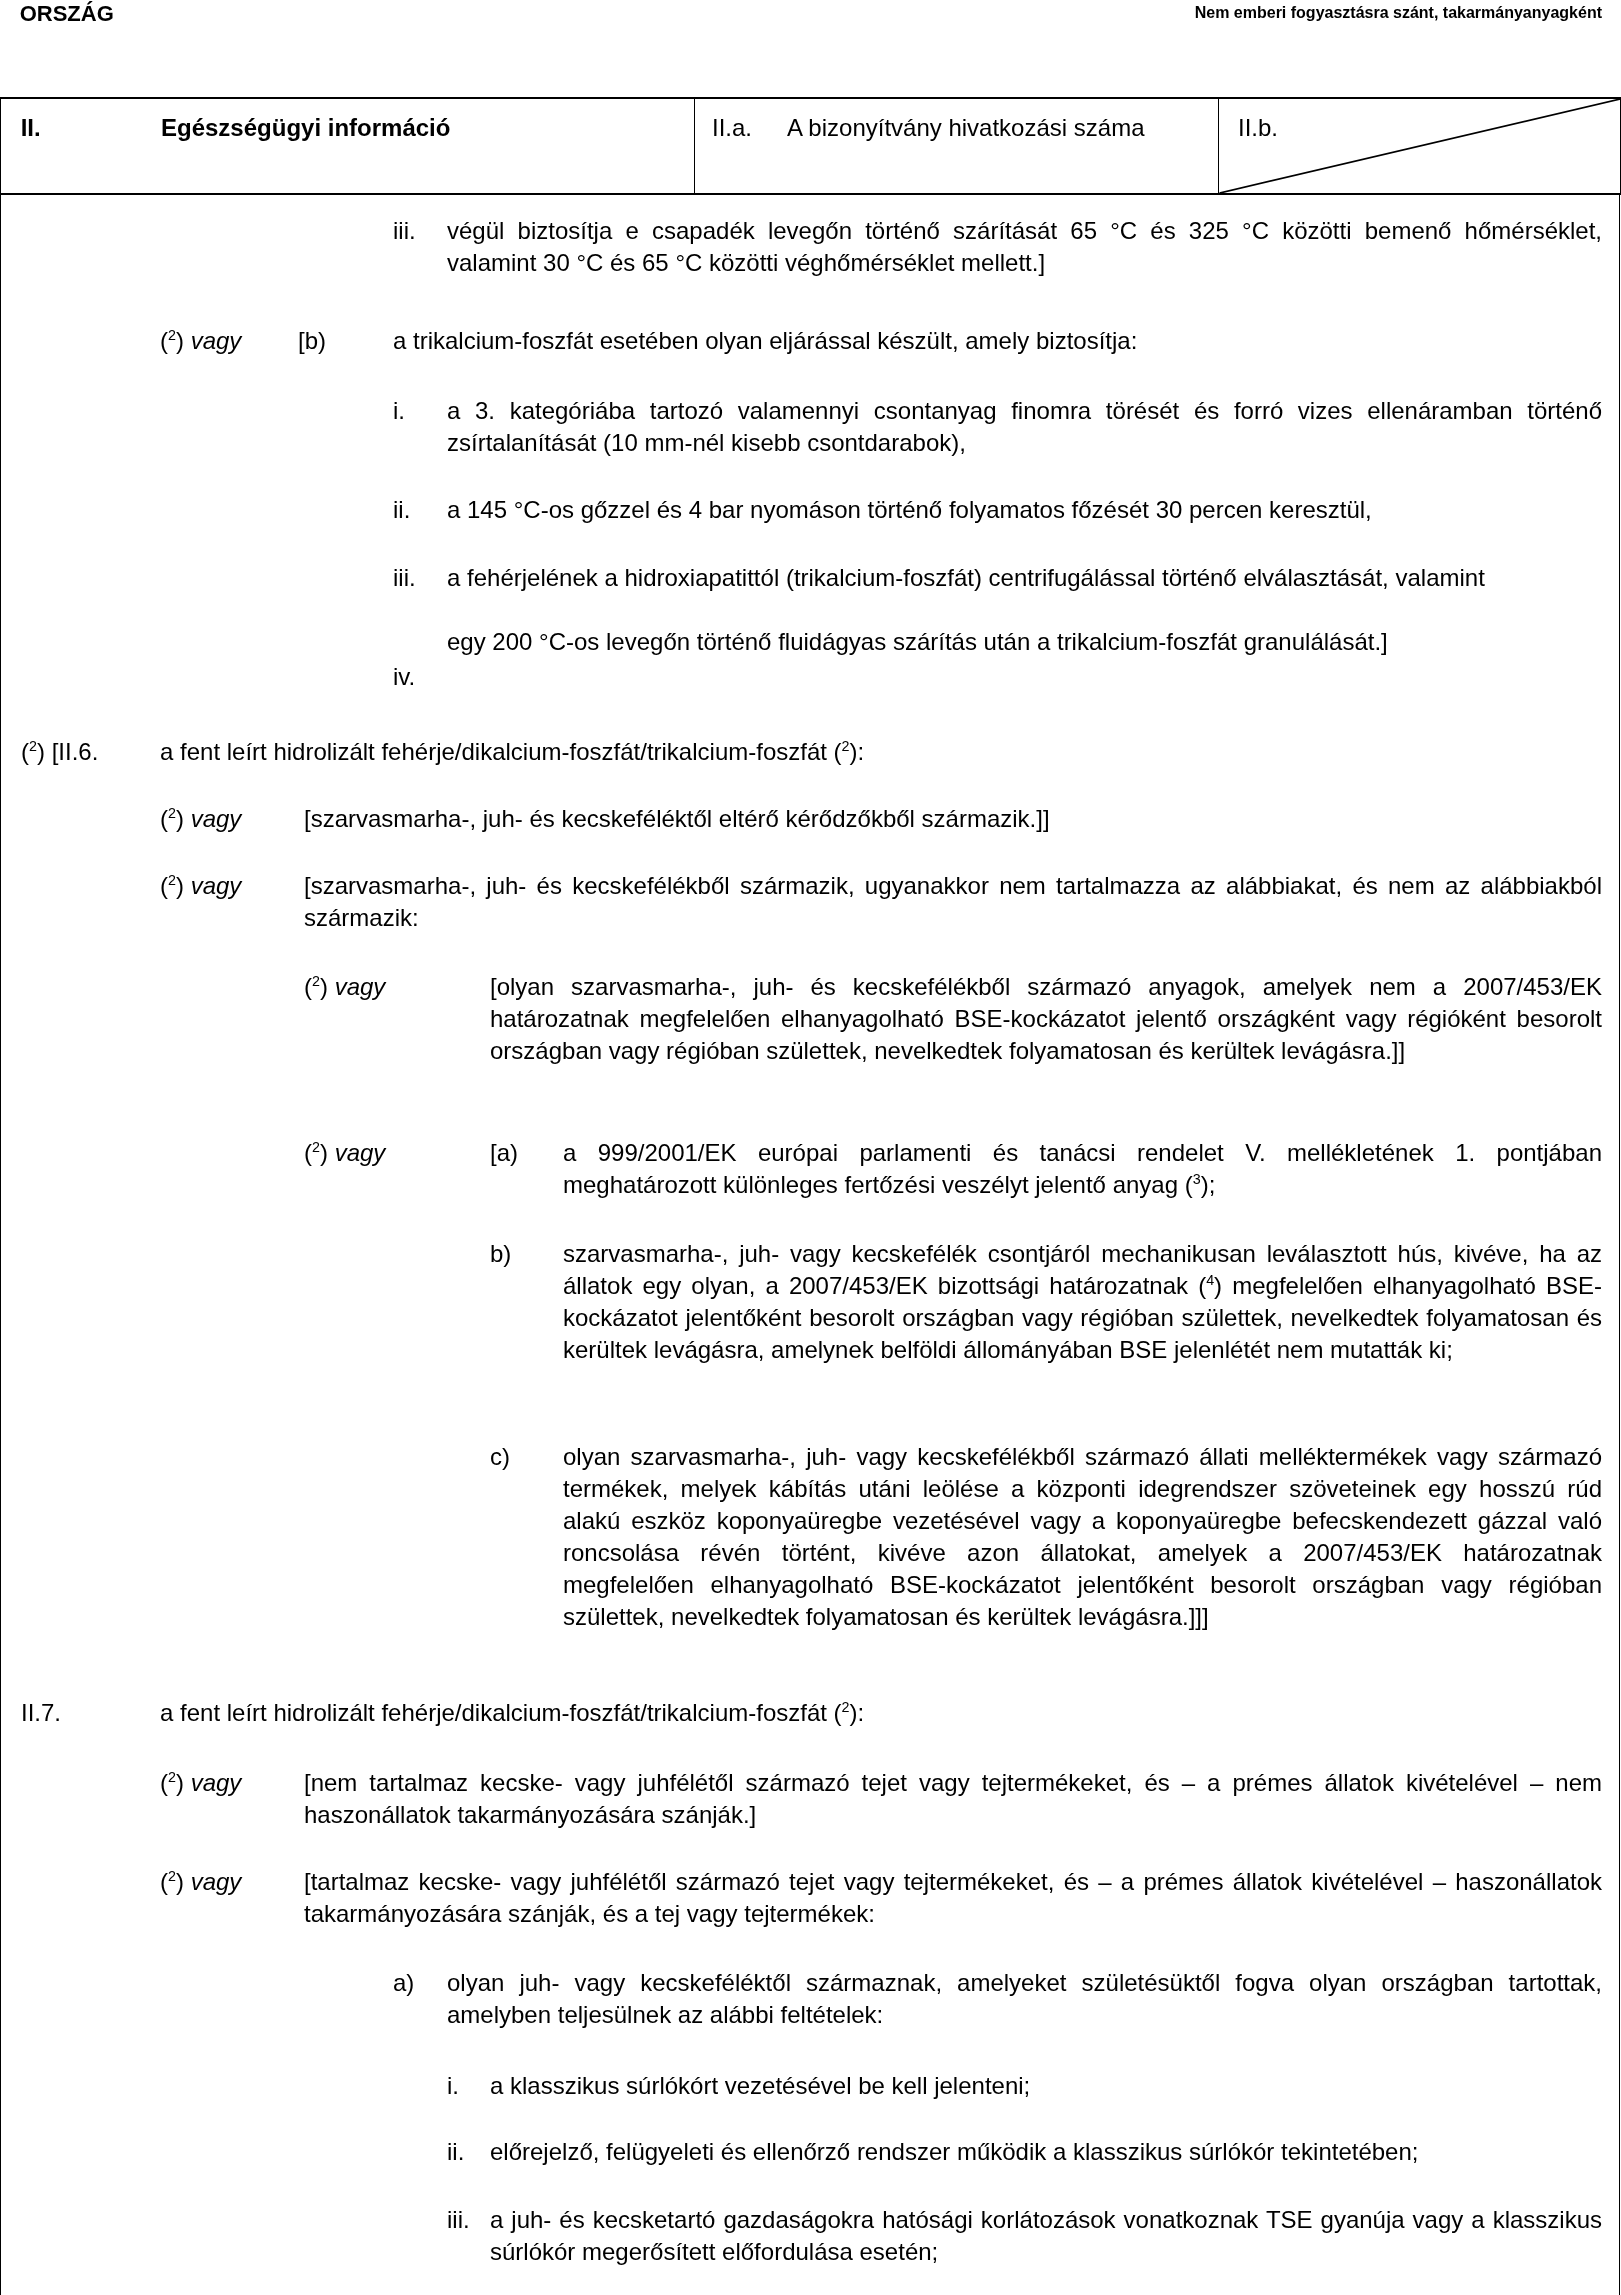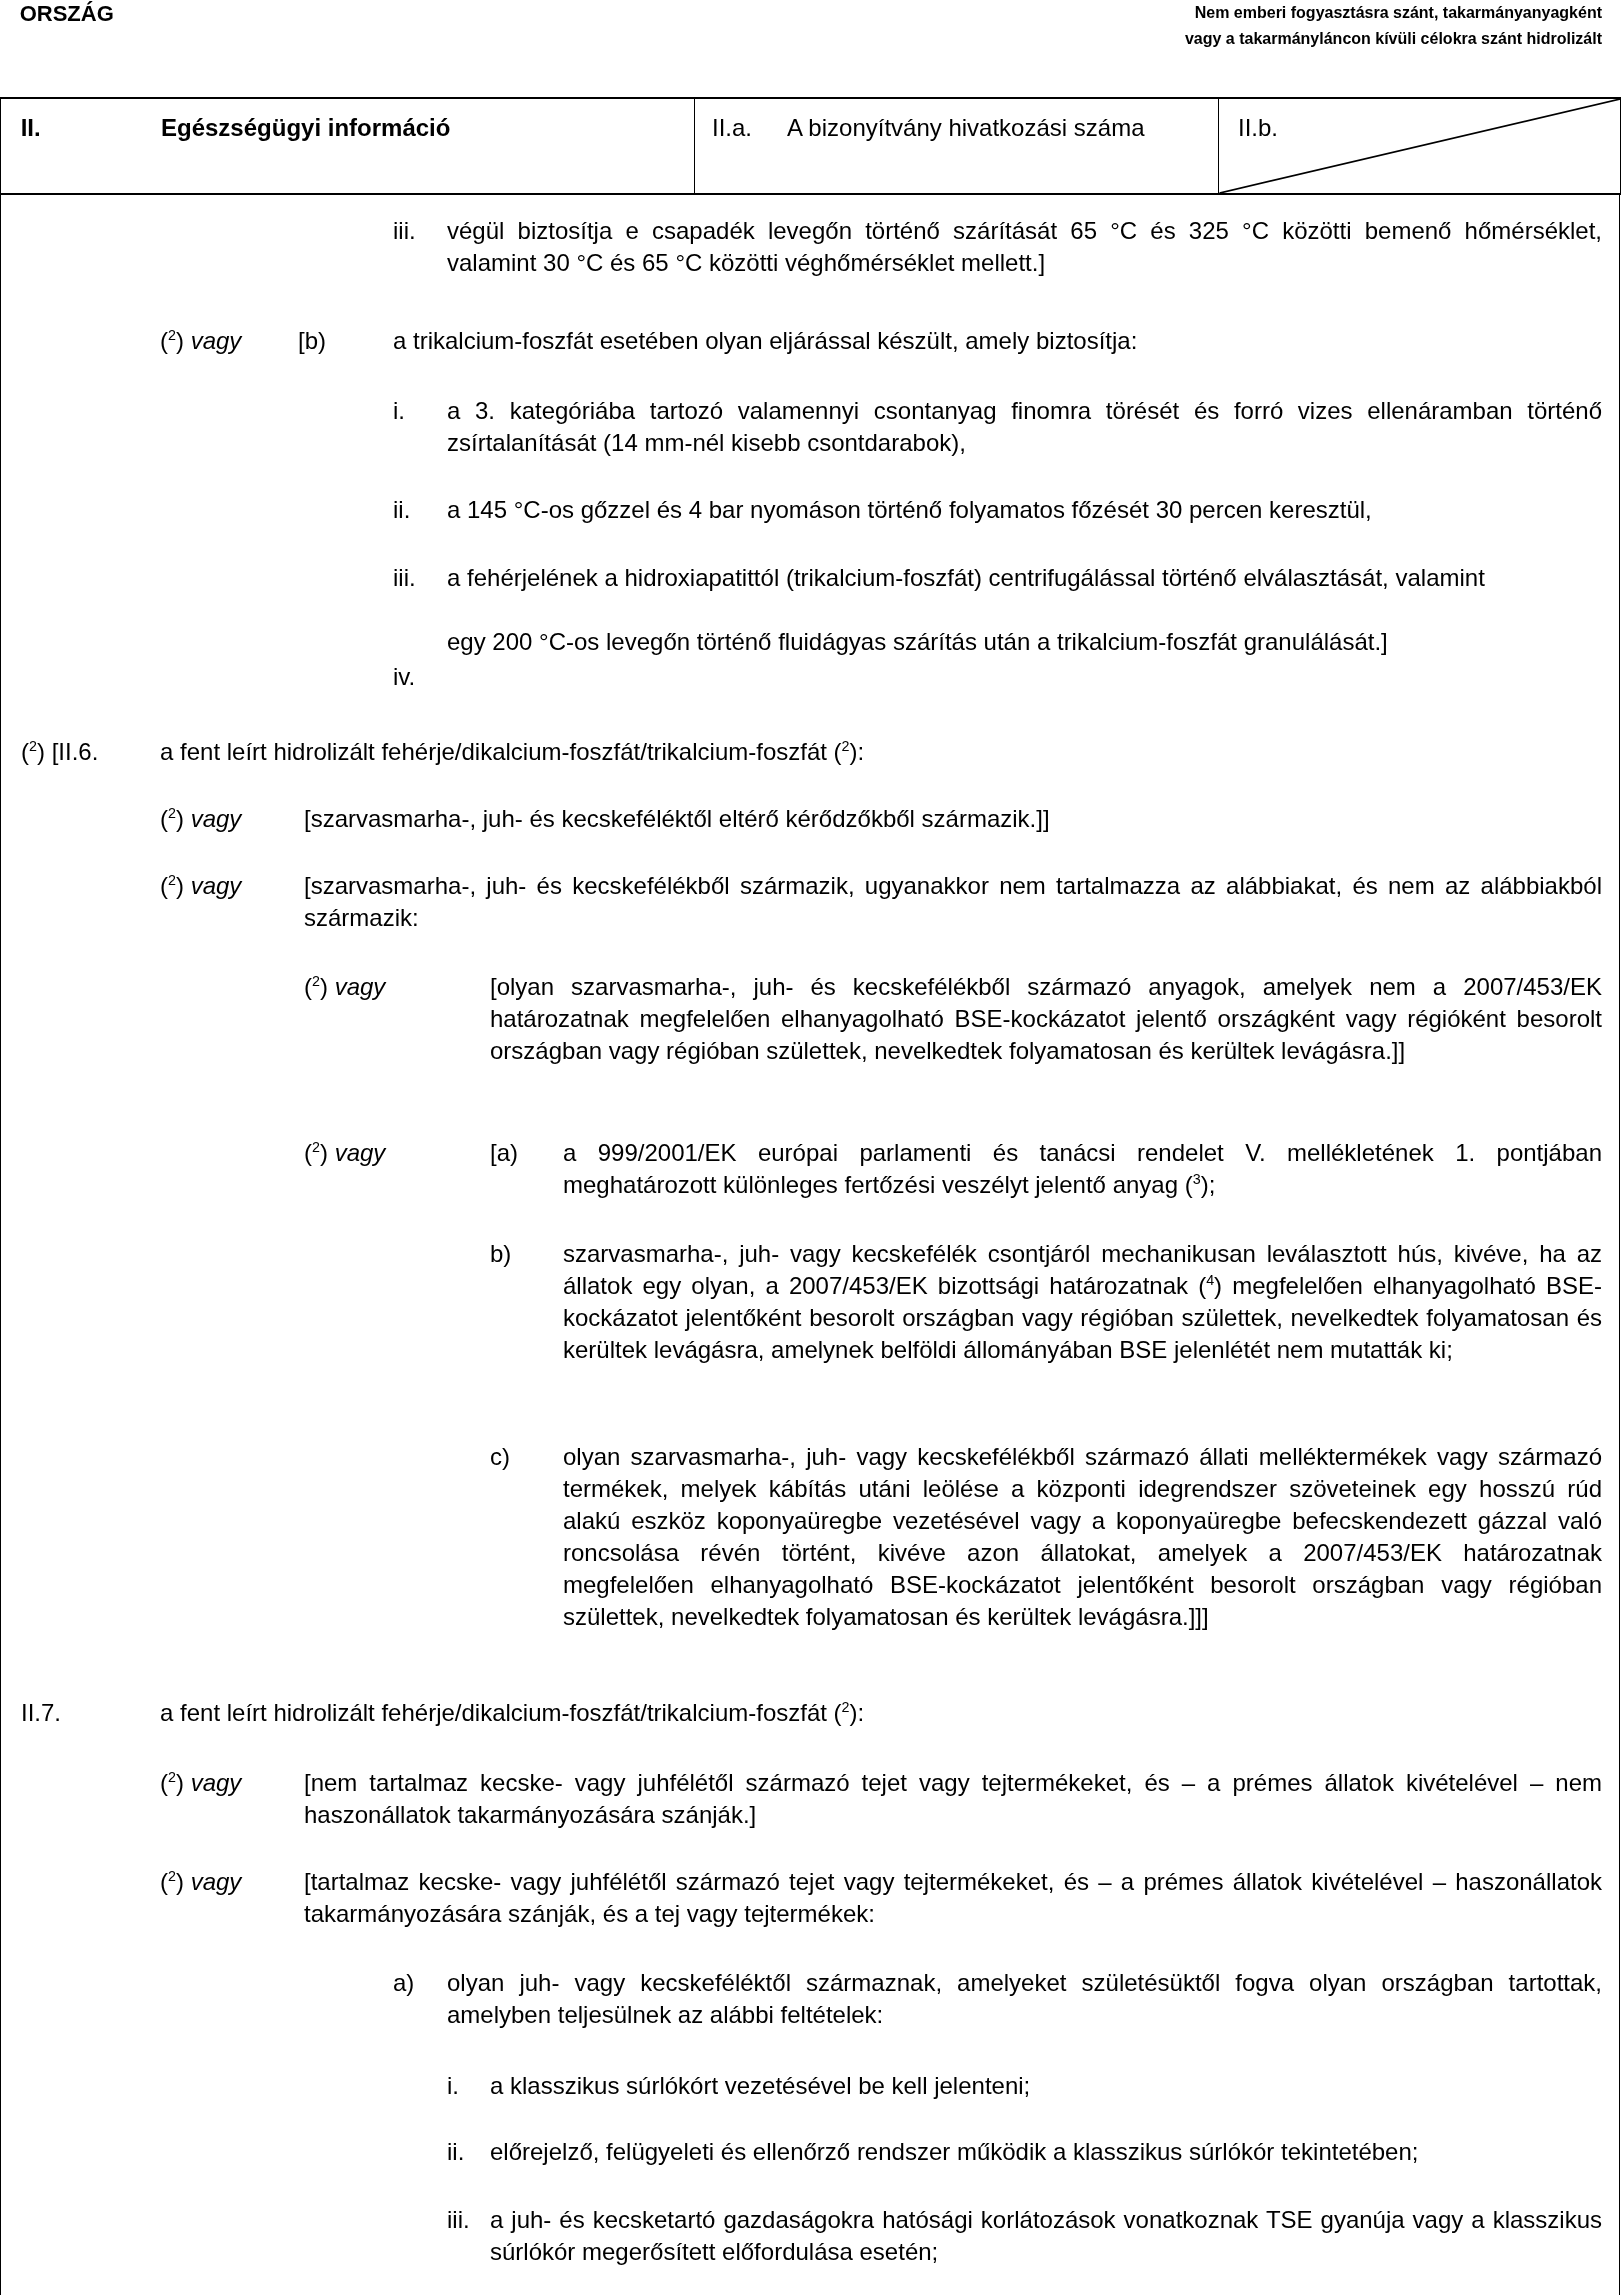--- a/index.html
+++ b/index.html
@@ -18,21 +18,20 @@
   .hdr-txt { position:absolute; font-size:24px; line-height:32px; }
   #body-left { left:0; top:194px; height:2102px; border-left:1.2px solid #000; }
   #body-right { left:1619px; top:194px; height:2102px; border-left:1.2px solid #000; }
 </style>
 </head>
 <body>
 
 <div id="country" class="abs">ORSZÁG</div>
 <div id="doc-title" class="abs">
   <div>Nem emberi fogyasztásra szánt, takarmányanyagként</div>
-  <div>vagy a takarmányláncon kívüli célokra szánt hidrolizált</div>
 </div>
 
 <div id="hdr" class="abs">
   <div class="hdr-txt" style="left:19.7px;top:13px;font-weight:bold;">II.</div>
   <div class="hdr-txt" style="left:160px;top:13px;font-weight:bold;">Egészségügyi információ</div>
   <div class="col-div" style="left:693px;"></div>
   <div class="hdr-txt" style="left:711px;top:13px;">II.a.</div>
   <div class="hdr-txt" style="left:786px;top:13px;width:358px;">A bizonyítvány hivatkozási száma</div>
   <div class="col-div" style="left:1217px;"></div>
   <div class="hdr-txt" style="left:1237px;top:13px;">II.b.</div>
@@ -45,21 +44,21 @@
 <div id="body-right" class="abs"></div>
 
 <div class="abs t" style="left:393px;top:215px;">iii.</div>
 <div class="abs t j" style="left:447px;top:215px;width:1155px;">végül biztosítja e csapadék levegőn történő szárítását 65 °C és 325 °C közötti bemenő hőmérséklet, valamint 30 °C és 65 °C közötti véghőmérséklet mellett.]</div>
 
 <div class="abs t" style="left:160px;top:325px;">(<sup>2</sup>) <span class="it">vagy</span></div>
 <div class="abs t" style="left:298px;top:325px;">[b)</div>
 <div class="abs t" style="left:393px;top:325px;width:1209px;">a trikalcium-foszfát esetében olyan eljárással készült, amely biztosítja:</div>
 
 <div class="abs t" style="left:393px;top:395px;">i.</div>
-<div class="abs t j" style="left:447px;top:395px;width:1155px;">a 3. kategóriába tartozó valamennyi csontanyag finomra törését és forró vizes ellenáramban történő zsírtalanítását (14 mm-nél kisebb csontdarabok),</div>
+<div class="abs t j" style="left:447px;top:395px;width:1155px;">a 3. kategóriába tartozó valamennyi csontanyag finomra törését és forró vizes ellenáramban történő zsírtalanítását (10 mm-nél kisebb csontdarabok),</div>
 <div class="abs t" style="left:393px;top:494px;">ii.</div>
 <div class="abs t j" style="left:447px;top:494px;width:1155px;">a 145 °C-os gőzzel és 4 bar nyomáson történő folyamatos főzését 30 percen keresztül,</div>
 <div class="abs t" style="left:393px;top:562px;">iii.</div>
 <div class="abs t j" style="left:447px;top:562px;width:1155px;">a fehérjelének a hidroxiapatittól (trikalcium-foszfát) centrifugálással történő elválasztását, valamint</div>
 <div class="abs t" style="left:393px;top:661px;">iv.</div>
 <div class="abs t j" style="left:447px;top:626px;width:1155px;">egy 200 °C-os levegőn történő fluidágyas szárítás után a trikalcium-foszfát granulálását.]</div>
 
 <div class="abs t" style="left:21px;top:736px;">(<sup>2</sup>) <span>[II.6.</span></div>
 <div class="abs t" style="left:160px;top:736px;width:1443px;"><span>a fent leírt hidrolizált fehérje/dikalcium-foszfát/trikalcium-foszfát (</span><sup>2</sup><span>):</span></div>
 

